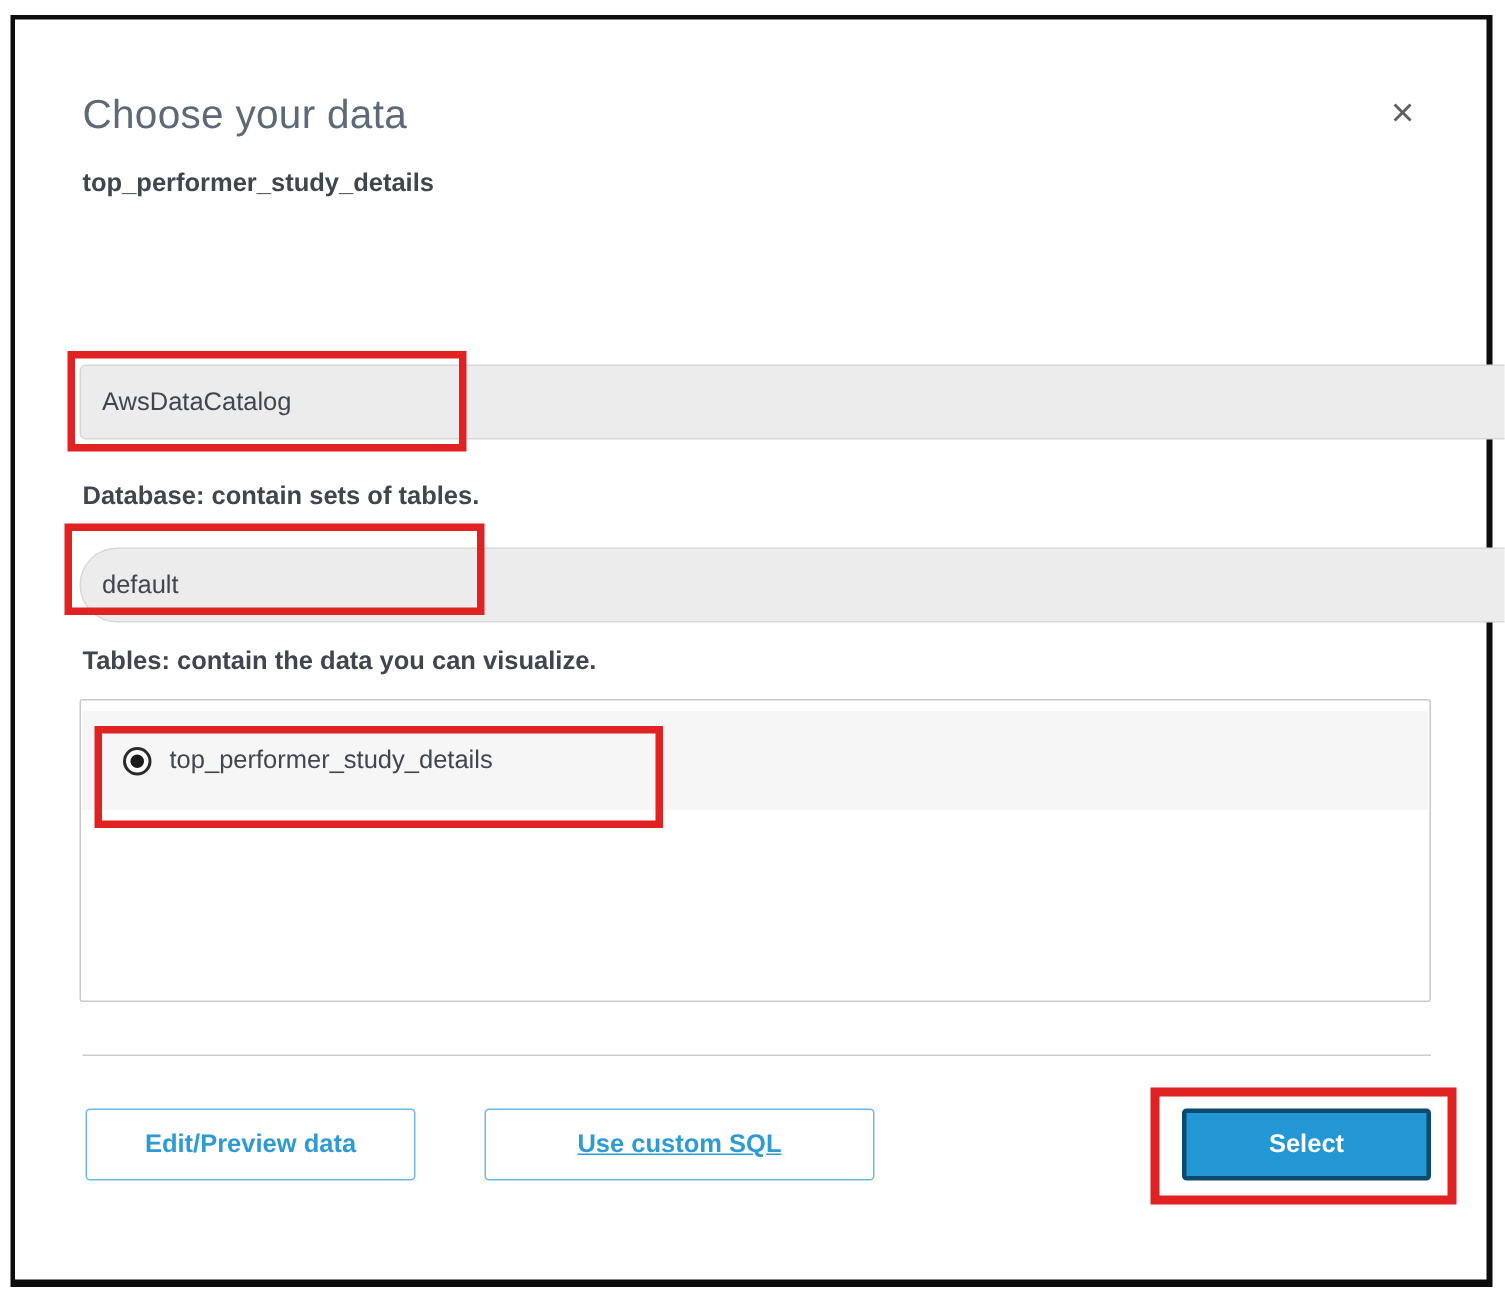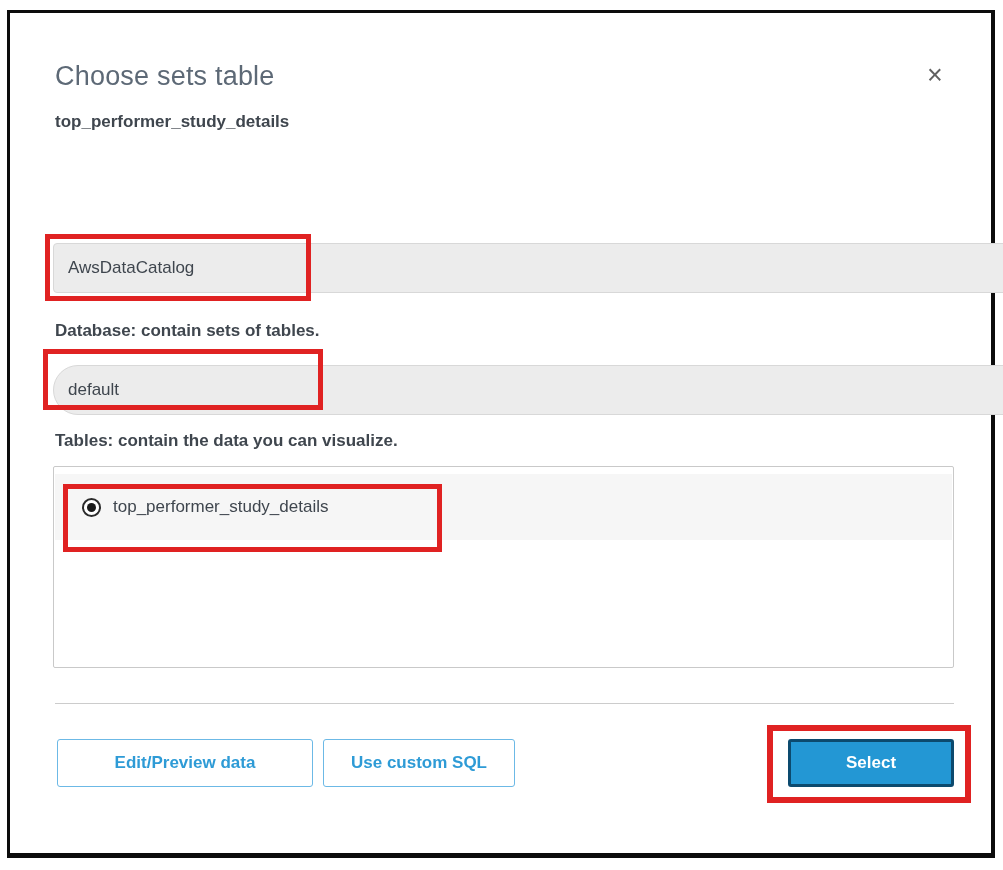--- a/index.html
+++ b/index.html
@@ -130,22 +130,22 @@
     font-size: 17px;
     font-weight: 700;
     border-radius: 3px;
     cursor: pointer;
   }
   .btn-secondary {
     background: #ffffff;
     border: 1px solid #6cb9e6;
     color: #2e9bd6;
   }
-  .btn-edit-preview { left: 47px;  width: 256px; }
-  .btn-custom-sql   { left: 313px; width: 192px; }
+  .btn-edit-preview { left: 47px;  width: 220px; }
+  .btn-custom-sql   { left: 313px; width: 260px; text-decoration: underline; }
   .btn-select {
     left: 778px; width: 166px;
     background: #2397d4;
     border: 3px solid #0c4a6e;
     color: #ffffff;
   }
 
   .annotation-box {
     border: 5px solid #e02222;
     background: transparent;
@@ -155,21 +155,21 @@
   .anno-catalog  { left: 35px;  top: 221px; width: 266px; height: 67px; }
   .anno-database { left: 33px;  top: 336px; width: 280px; height: 61px; }
   .anno-table    { left: 53px;  top: 471px; width: 379px; height: 68px; }
   .anno-select   { left: 757px; top: 712px; width: 204px; height: 78px; border-width: 6px; }
 </style>
 </head>
 <body>
 
 <div class="dialog-frame">
 
-  <div class="abs dialog-title">Choose sets table</div>
+  <div class="abs dialog-title">Choose your data</div>
 
   <div class="abs close-btn">×</div>
 
   <div class="abs dialog-subtitle">top_performer_study_details</div>
 
 
   <div class="abs dropdown dropdown-catalog">
     <span class="dropdown-value">AwsDataCatalog</span>
     <svg class="dropdown-chevron" viewBox="0 0 24 14">
       <polyline points="2,2 12,12 22,2" fill="none" stroke="#4a4a4a" stroke-width="2"></polyline>

